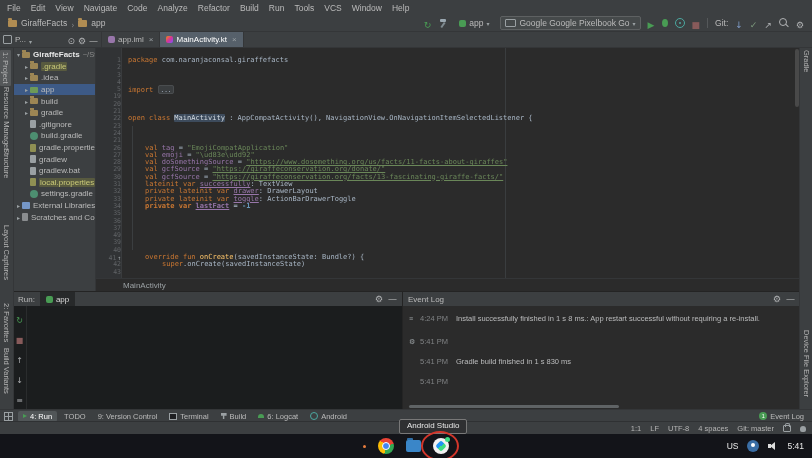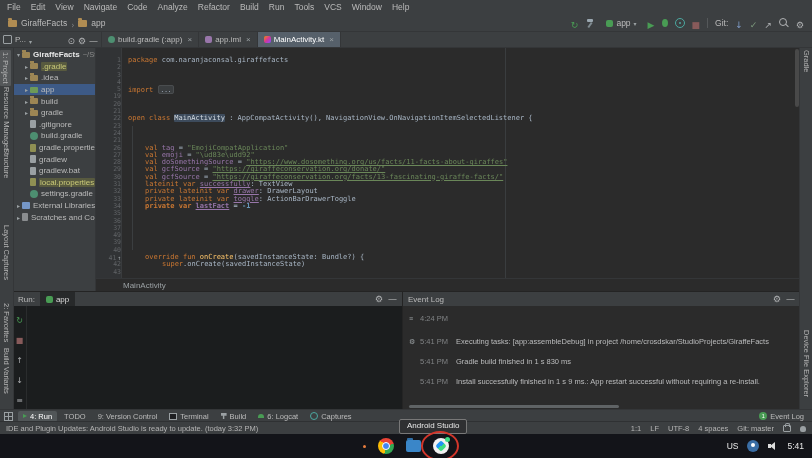--- a/index.html
+++ b/index.html
@@ -18,21 +18,21 @@
   .ic-min::before{content:"\2014"}
   .ic-chev::before{content:"\25BE";font-size:6px;color:#9aa0a3}
   .ic-bsep::before{content:"\203A";font-size:8px;color:#808385}
   .ic-target::before{content:"\2299"}
   .ic-close::before{content:"\00D7"}
   .ic-up::before{content:"\2191"}
   .ic-down::before{content:"\2193"}
   .ic-menu::before{content:"\2261"}
 
   
-  .menubar{position:absolute;left:0;top:0;right:0;height:15px;display:flex;align-items:flex-start;padding-left:2px;background:#3c3f41;border-bottom:1px solid #343638;z-index:10}
+  .menubar{position:absolute;left:0;top:0;right:0;height:15px;display:flex;align-items:center;padding-left:2px;background:#3c3f41;border-bottom:1px solid #343638;z-index:10}
   .menu-item{font-size:8.5px;color:#bbbbbb;padding:0 5px;line-height:14px;cursor:default}
 
   
   .toolbar{position:absolute;left:0;top:15px;right:0;height:16px;display:flex;align-items:center;justify-content:space-between;padding:0 8px;background:#3c3f41;border-bottom:1px solid #343638;z-index:10}
   .tb-left{display:flex;align-items:center;gap:4px}
   .crumb{font-size:8.5px;color:#bbbbbb}
   .mini-folder{width:9px;height:7px;background:#b08c52;border-radius:1px;position:relative;display:inline-block}
   .mini-folder::before{content:"";position:absolute;top:-2px;left:0;width:4px;height:2px;background:inherit;border-radius:1px 1px 0 0}
   .tb-right{display:flex;align-items:center;gap:7px}
   .hammer{position:relative;width:10px;height:10px;display:inline-block}
@@ -209,20 +209,25 @@
       <span class="crumb">app</span>
     </div>
     <div class="tb-right">
       <span class="ic ic-sync"></span>
       <span class="hammer"></span>
       <span class="chip">
         <span class="android-badge"></span>
         <span>app</span>
         <span class="ic ic-chev"></span>
       </span>
+      <span class="chip device">
+        <span class="device-badge"></span>
+        <span>Google Google Pixelbook Go</span>
+        <span class="ic ic-chev"></span>
+      </span>
       <span class="ic ic-run"></span>
       <span class="bug"></span>
       <span class="profiler-ic"></span>
       <span class="ic ic-stop"></span>
       <span class="sep-v"></span>
       <span class="git-label">Git:</span>
       <span class="ic ic-gitdown"></span>
       <span class="ic ic-gitcommit"></span>
       <span class="ic ic-gitup"></span>
       <span class="search-glass"></span>
@@ -234,25 +239,20 @@
     <div class="proj-header">
       <span class="ph-win"></span>
       <span class="ph-label">P...</span>
       <span class="ic ic-chev"></span>
       <span class="flex-sp"></span>
       <span class="ic ic-target"></span>
       <span class="ic ic-gear"></span>
       <span class="ic ic-min"></span>
     </div>
     <div class="tabs" id="tabs">
-        <div class="tab">
-          <span class="ti ti-gradle"></span>
-          <span class="tlabel">build.gradle (:app)</span>
-          <span class="tclose"></span>
-        </div>
         <div class="tab">
           <span class="ti ti-iml"></span>
           <span class="tlabel">app.iml</span>
           <span class="tclose"></span>
         </div>
         <div class="tab active">
           <span class="ti ti-kotlin"></span>
           <span class="tlabel">MainActivity.kt</span>
           <span class="tclose"></span>
         </div>
@@ -516,35 +516,34 @@
       <div class="panel-header">
         <span>Event Log</span>
         <span class="flex-sp"></span>
         <span class="ic ic-gear"></span>
         <span class="ic ic-min"></span>
       </div>
       <div class="ev-body" id="evBody">
           <div class="ev-entry">
             <span class="ev-icon note"></span>
             <span class="ev-time">4:24 PM</span>
+            <span class="ev-text">Install successfully finished in 1 s 8 ms.: App restart successful without requiring a re-install.</span>
           </div>
           <div class="ev-entry">
             <span class="ev-icon wrench"></span>
             <span class="ev-time">5:41 PM</span>
-            <span class="ev-text">Executing tasks: [app:assembleDebug] in project /home/crosdskar/StudioProjects/GiraffeFacts</span>
           </div>
           <div class="ev-entry">
             <span class="ev-icon "></span>
             <span class="ev-time">5:41 PM</span>
             <span class="ev-text">Gradle build finished in 1 s 830 ms</span>
           </div>
           <div class="ev-entry">
             <span class="ev-icon "></span>
             <span class="ev-time">5:41 PM</span>
-            <span class="ev-text">Install successfully finished in 1 s 9 ms.: App restart successful without requiring a re-install.</span>
           </div>
           <div class="ev-hscroll"></div>
         </div>
     </div>
   </div>
 
   <div class="toolwindow-bar">
     <span class="bb-grid"></span>
     <div class="bb-tabs" id="bbTabs">
         <div class="bb-tab active">
@@ -564,31 +563,30 @@
         <div class="bb-tab">
           <span class="bbi bbi-hammer"></span>
           <span>Build</span>
         </div>
         <div class="bb-tab">
           <span class="bbi bbi-logcat"></span>
           <span>6: Logcat</span>
         </div>
         <div class="bb-tab">
           <span class="bbi bbi-profiler"></span>
-          <span>Captures</span>
+          <span>Android</span>
         </div>
       </div>
     <div class="bb-right">
       <span class="ev-dot">1</span>
       <span>Event Log</span>
     </div>
   </div>
 
   <div class="status-bar">
-    <span class="sb-msg">IDE and Plugin Updates: Android Studio is ready to update. (today 3:32 PM)</span>
     <div class="sb-right">
       <span id="sbItems" style="display:flex;gap:9px">
           <span class="sb-item">1:1</span>
           <span class="sb-item">LF</span>
           <span class="sb-item">UTF-8</span>
           <span class="sb-item">4 spaces</span>
           <span class="sb-item">Git: master</span>
         </span>
       <span class="lock-icon"></span>
       <span class="bell-icon"></span>

